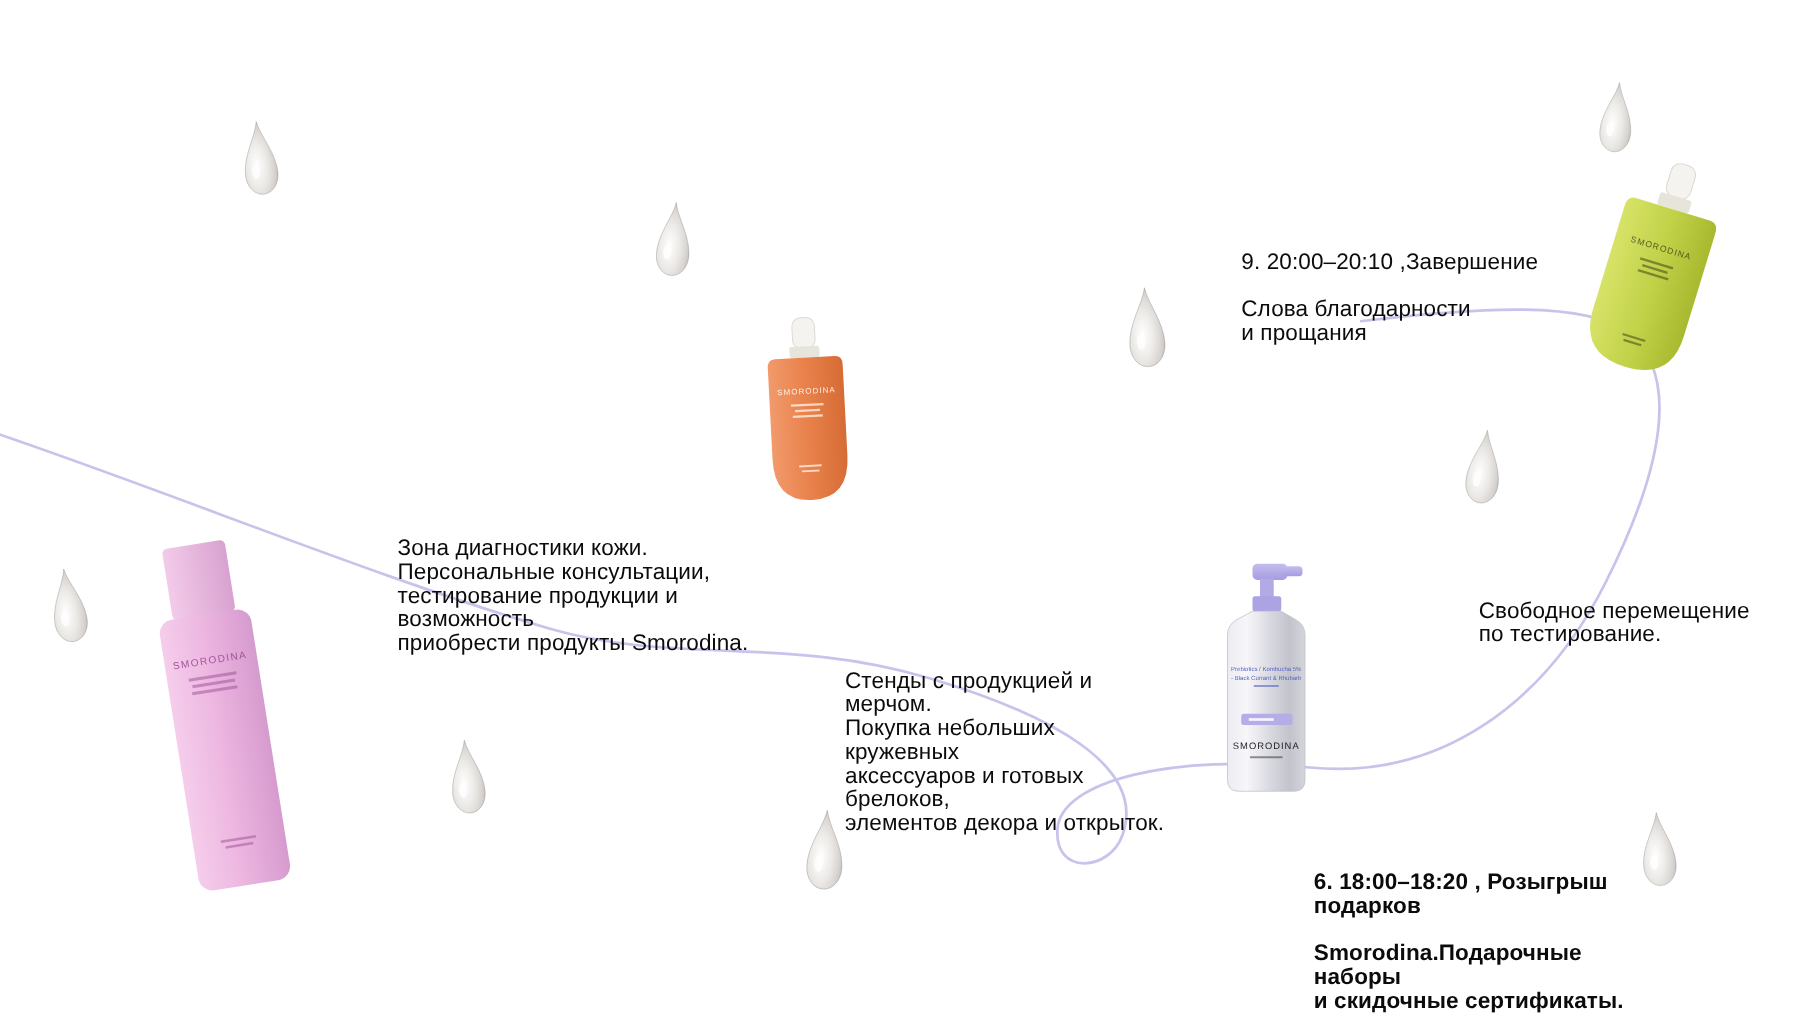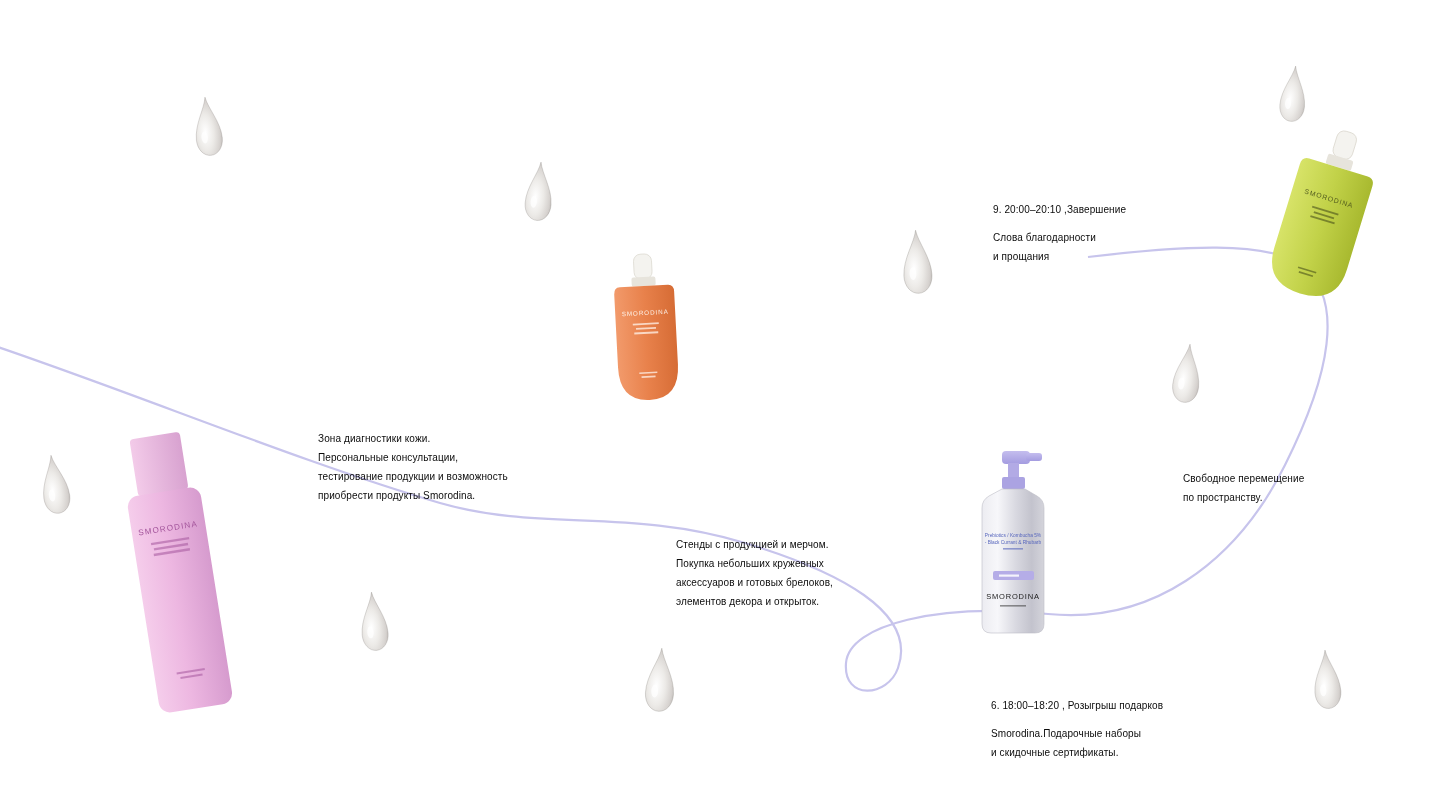--- a/index.html
+++ b/index.html
@@ -3,23 +3,23 @@
 <meta charset="utf-8">
 <style>
   * { margin:0; padding:0; box-sizing:border-box; }
   html, body { width:1440px; height:810px; background:#ffffff; overflow:hidden; }
   .canvas {
     position:relative; width:1440px; height:810px;
     font-family:"Liberation Sans", sans-serif; color:#0b0b0b;
   }
   .bg { position:absolute; left:0; top:0; z-index:1; }
   .product { position:absolute; z-index:2; }
-  .tb { position:absolute; z-index:3; font-size:10px; line-height:19px; letter-spacing:0.1px; }
+  .tb { position:absolute; z-index:3; font-size:18px; line-height:19px; letter-spacing:0.1px; }
   .tb p { white-space:pre-line; }
-  .tb p.gap { margin-top:9px; }
+  .tb p.gap { margin-top:19px; }
   svg text { font-family:"Liberation Sans", sans-serif; }
 </style>
 </head>
 <body>
 
 <div class="canvas">
 
   <svg class="bg" width="1440" height="810" viewBox="0 0 1440 810">
     <defs>
       <radialGradient id="pearlG" cx="38%" cy="60%" r="78%">
@@ -178,22 +178,22 @@
 
   <div class="tb" style="left:676px; top:535px; width:260px;">
     <p>Стенды с продукцией и мерчом.
 Покупка небольших кружевных
 аксессуаров и готовых брелоков,
 элементов декора и открыток.</p>
   </div>
 
   <div class="tb" style="left:1183px; top:460px; width:240px;">
     <p class="gap">Свободное перемещение
-по пространству.</p>
+по тестирование.</p>
   </div>
 
-  <div class="tb" style="left:991px; top:696px; width:280px;">
+  <div class="tb" style="left:1051px; top:696px; width:280px;font-weight:bold;">
     <p>6. 18:00–18:20 , Розыгрыш подарков</p>
     <p class="gap">Smorodina.Подарочные наборы
 и скидочные сертификаты.</p>
   </div>
 
 </div>
 
 </body></html>

